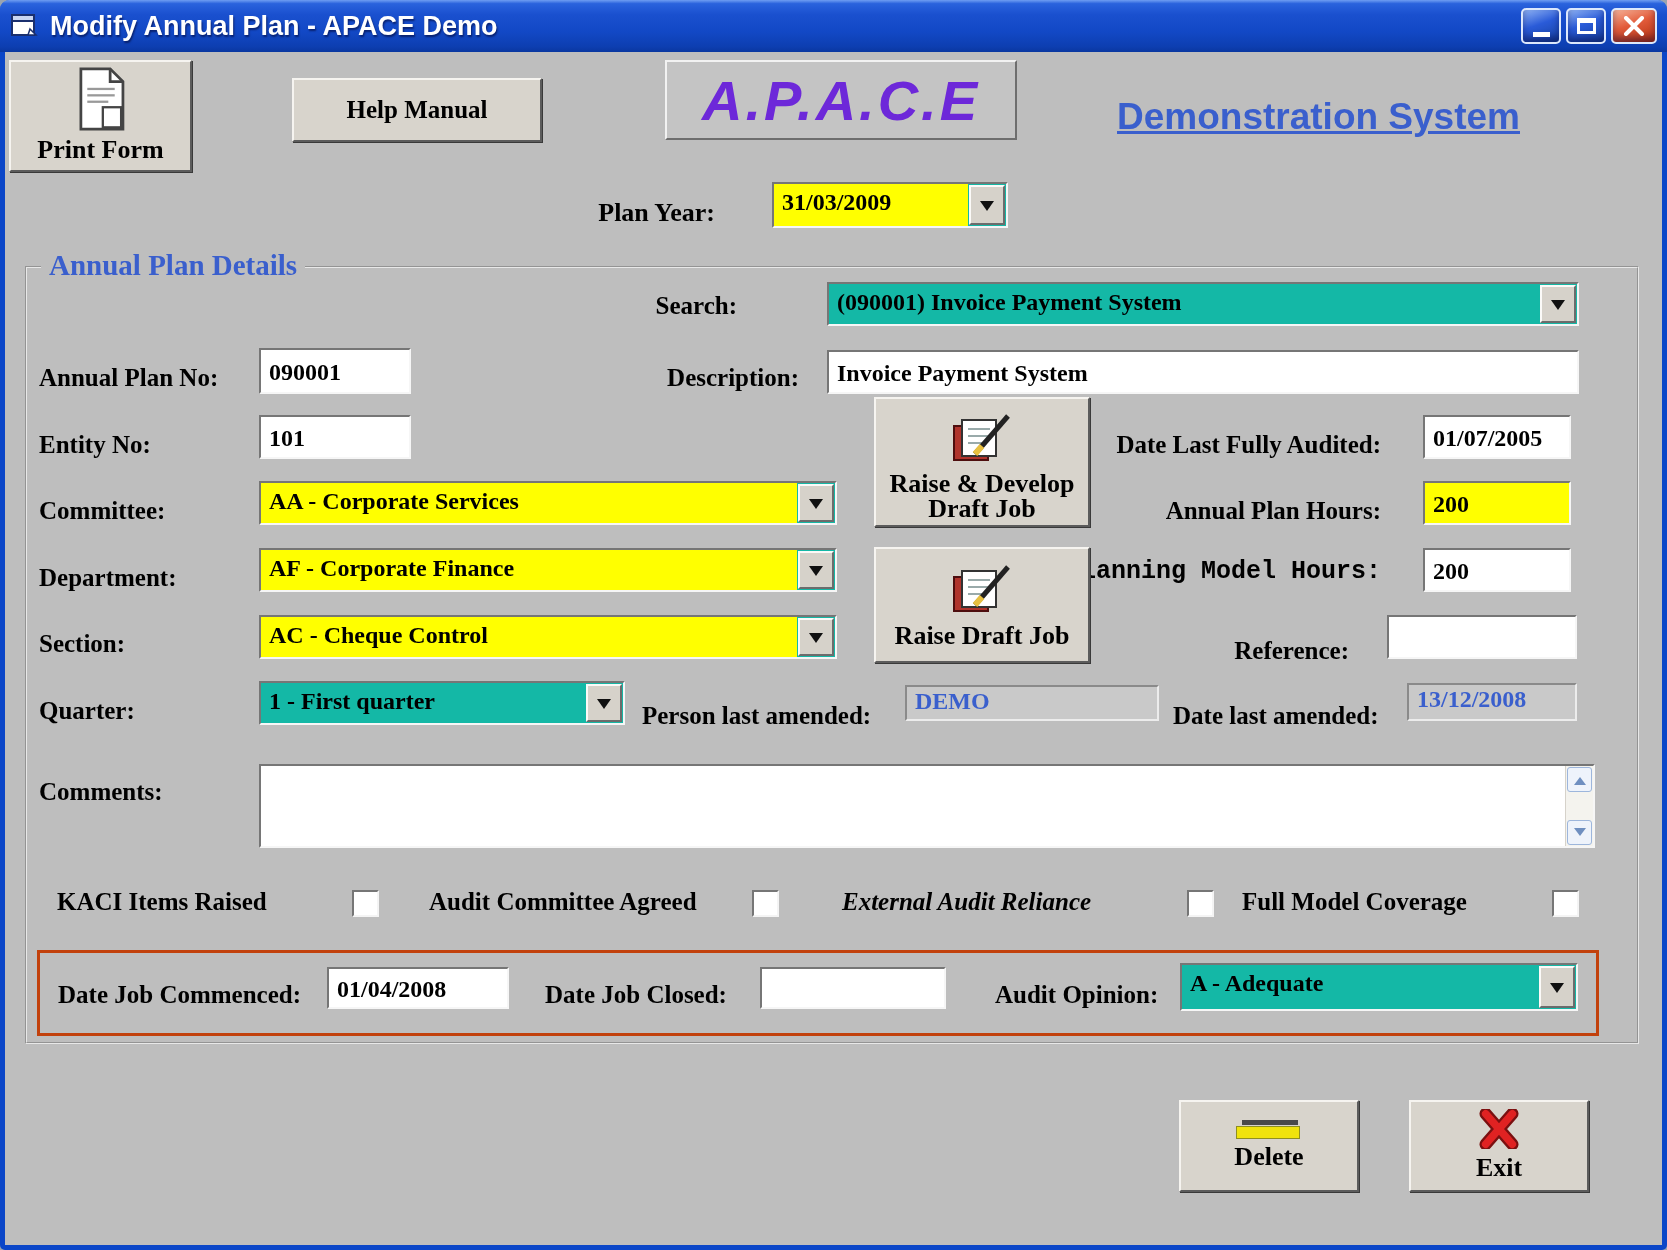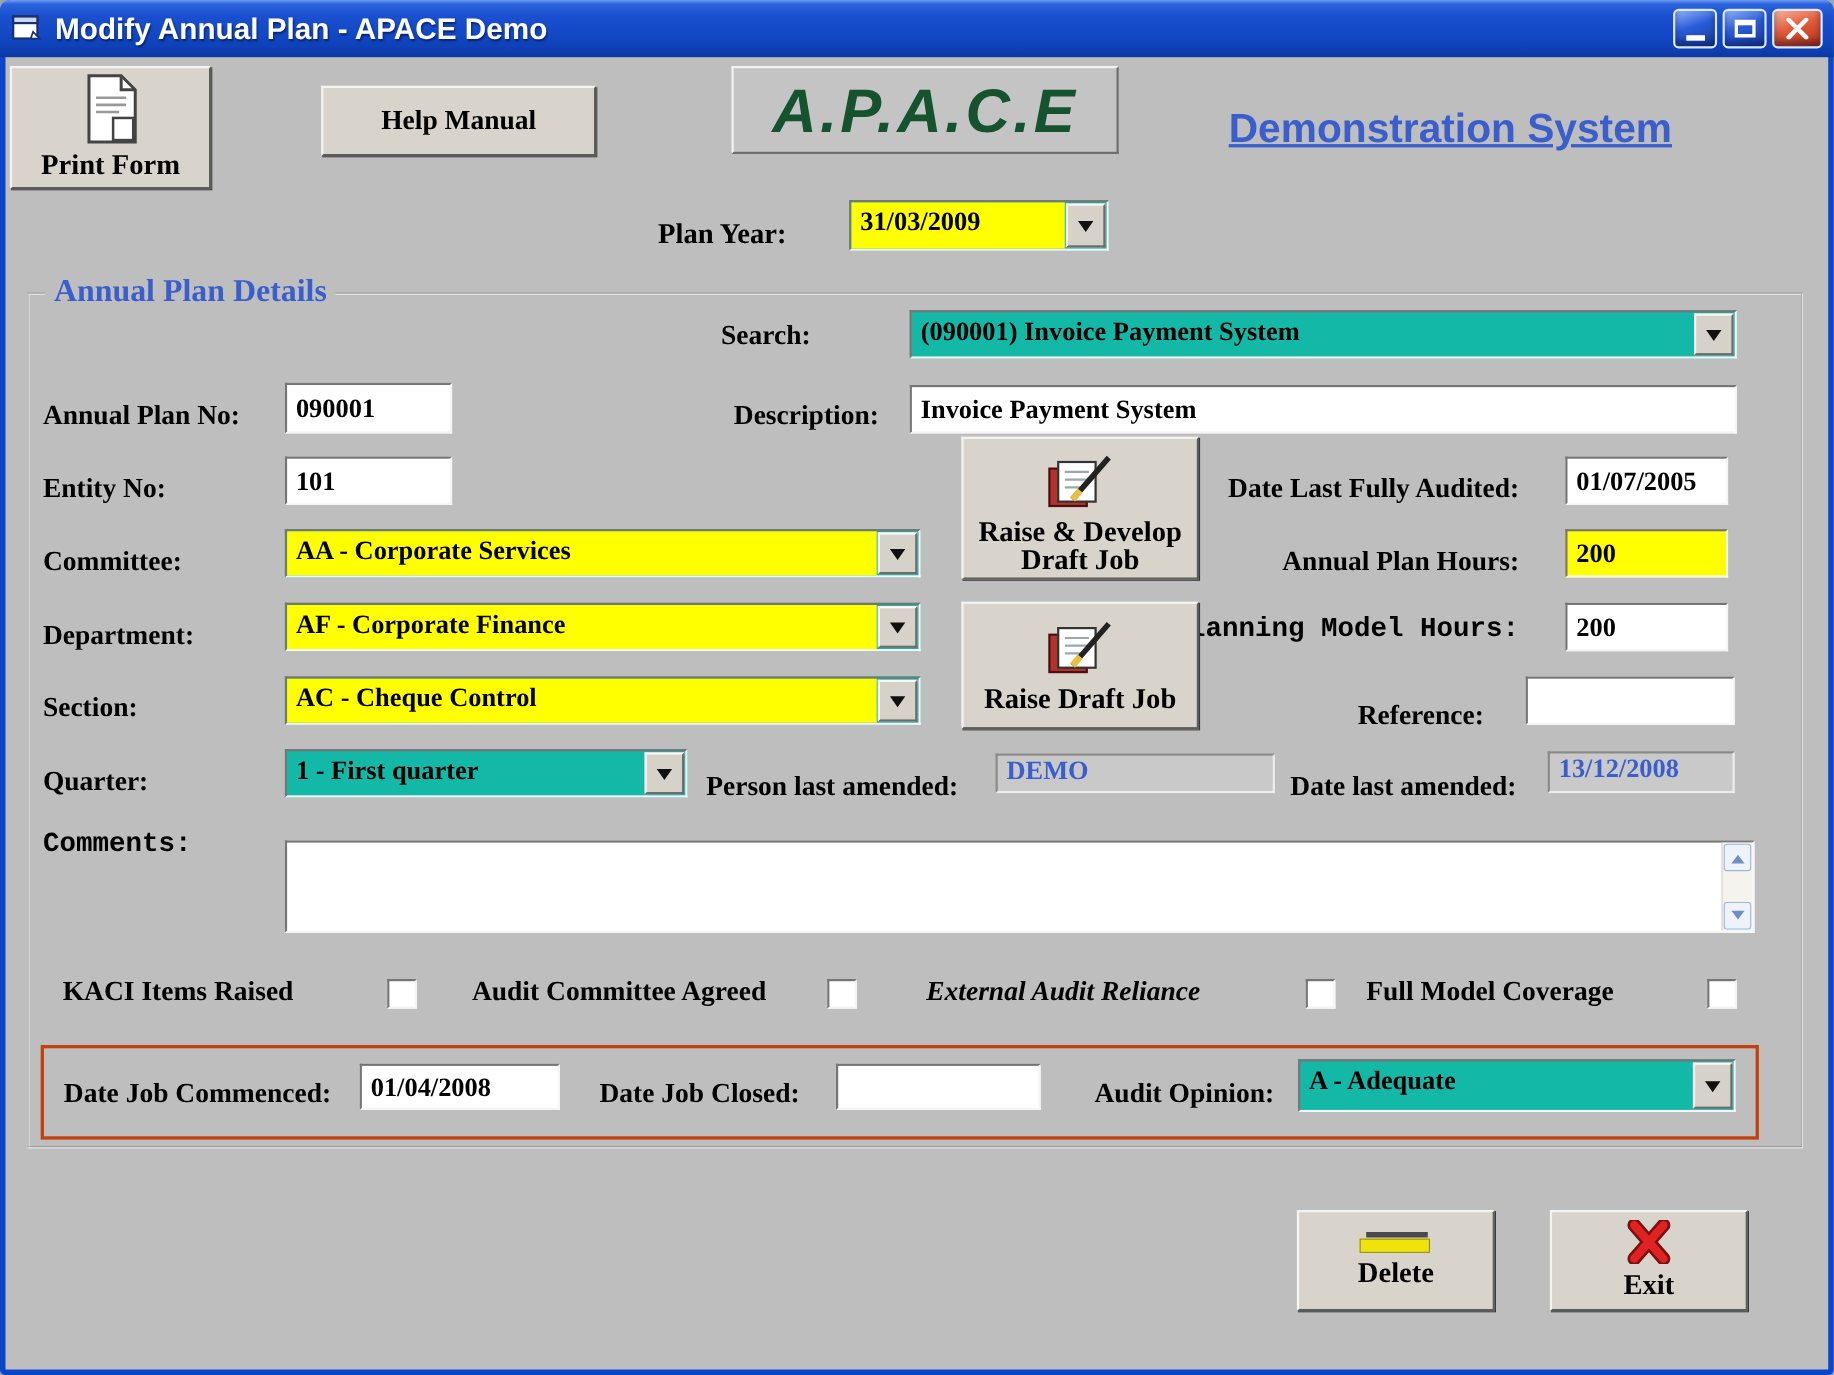--- a/index.html
+++ b/index.html
@@ -54,21 +54,21 @@
   .scrollbtn.up { top:1px; } .scrollbtn.down { bottom:1px; }
   .tri-up { width:0; height:0; border:6px solid transparent; border-bottom:8px solid #6f8fc0; margin-bottom:4px; }
   .tri-down { width:0; height:0; border:6px solid transparent; border-top:8px solid #6f8fc0; margin-top:4px; }
 
   .checkbox { width:27px; height:27px; background:#fff; border:2px solid; border-color:#767676 #f4f4f4 #f4f4f4 #767676; cursor:pointer; }
 
   .jobbox { border:3px solid #c2410c; }
 
   .logo-panel { background:#c4c4c4; border:2px solid; border-color:#f2f2f2 #6e6e6e #6e6e6e #f2f2f2;
     display:flex; align-items:center; justify-content:center; }
-  .logo-text { font:bold italic 56px "Liberation Sans", sans-serif; color:#14532d; letter-spacing:3px; }
+  .logo-text { font:bold italic 56px "Liberation Sans", sans-serif; color:#6d28d9; letter-spacing:3px; }
   .demo-system { font:bold 37px "Liberation Sans", sans-serif; color:#3A5FCD; text-decoration:underline; text-decoration-thickness:3px; white-space:nowrap; }
 
   .delete-icon { width:66px; height:18px; position:relative; }
   .delete-icon::before { content:""; position:absolute; left:6px; top:0; width:56px; height:5px; background:#4a4a4a; }
   .delete-icon::after { content:""; position:absolute; left:0; top:6px; width:62px; height:11px; background:#f0e30c; border:1px solid #8f8f20; }
 
   .btn-caption { font:bold 26px "Liberation Serif", serif; }
 </style>
 </head>
 <body>
@@ -221,21 +221,21 @@
       <span class="val">1 - First quarter</span>
       <span class="arrow">
           <span class="tri"></span>
         </span>
     </div>
     <div class="abs label" style="left:637px; top:650px;">Person last amended:</div>
     <div class="abs ro" style="left:900px; top:633px; width:254px; height:36px;">DEMO</div>
     <div class="abs label" style="left:1168px; top:650px;">Date last amended:</div>
     <div class="abs ro" style="left:1402px; top:631px; width:170px; height:38px;">13/12/2008</div>
 
-    <div class="abs label" style="left:34px; top:701px;font-family:Liberation Mono, monospace;">Comments:</div>
+    <div class="abs label" style="left:34px; top:726px;">Comments:</div>
     <div class="abs comments" style="left:254px; top:712px; width:1336px; height:84px;"></div>
     <div class="abs vscroll" style="left:1560px; top:714px; width:28px; height:80px;">
       <div class="scrollbtn up">
           <span class="tri-up"></span>
         </div>
       <div class="scrollbtn down">
           <span class="tri-down"></span>
         </div>
     </div>
 

